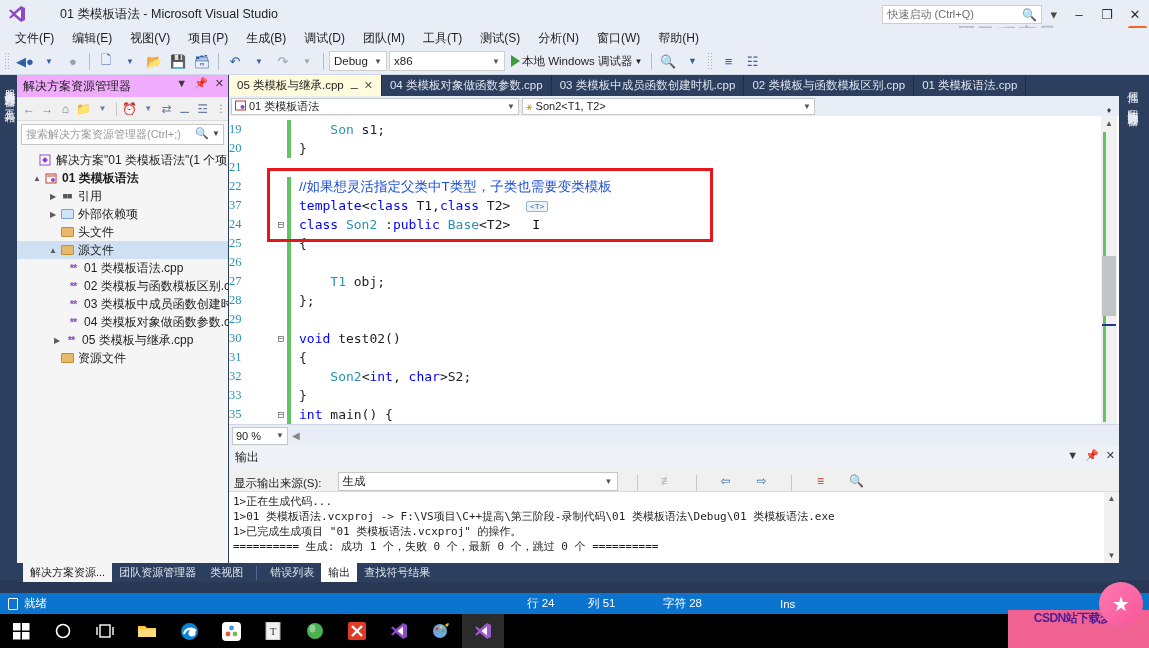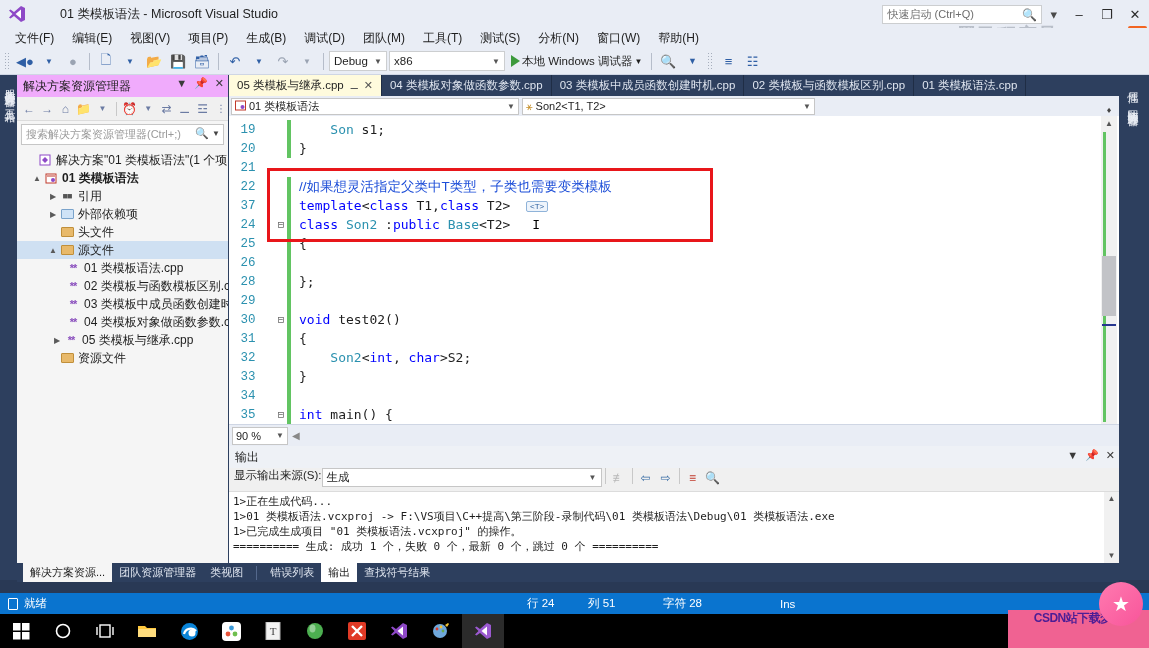--- a/index.html
+++ b/index.html
@@ -153,22 +153,22 @@
   }
   .nav-combo .cc { position:absolute; right:3px; top:3px; font-size:8px; color:#555;}
 
   
   .editor {
     position: absolute; left: 229px; top: 116px; width: 890px; height: 314px;
     background: #ffffff; overflow: hidden;
   }
   .code-rows { position: absolute; left:0; top:4px; width: 100%; }
   .crow { height: 19px; display:flex; align-items:center; font-family: "DejaVu Sans Mono", monospace; font-size: 13px;}
-  .lnum { width: 46px; text-align: center; padding-right: 8px; color:#2b91af; font-size: 12.5px; flex:none;
-          font-family: Liberation Mono, monospace;}
+  .lnum { width: 46px; text-align: left; padding-right: 8px; color:#2b91af; font-size: 12.5px; flex:none;
+          font-family: Liberation Serif, serif;}
   .gutter-glyph { width: 12px; text-align:center; color:#6d6d6d; font-size: 11px; flex:none; }
   .chbar { width: 4px; height:19px; background:#62c462; flex:none; }
   .chbar.none { background: transparent; }
   .ctext { padding-left: 8px; white-space: pre; color:#1e1e1e; }
   .k-comment { color: #1d4ed8; font-family:"Liberation Sans", sans-serif; font-size:13.5px;}
   .k-kw { color: #0000ff; }
   .k-type { color: #2b91af; }
   .k-plain { color: #1e1e1e; }
   .tbadge { display:inline-block; border:1px solid #8fb3d9; background:#eef4fb; color:#2b5f9e;
             font-size:8px; padding: 0 3px; border-radius:2px; vertical-align: middle; font-family:"Liberation Sans",sans-serif;}
@@ -208,21 +208,21 @@
   .output {
     position: absolute; left: 229px; top: 446px; width: 890px; height: 117px;
     background: #f5f5f5; display:flex; flex-direction:column;
   }
   .out-header {
     height: 22px; background:#eef1f6; display:flex; align-items:center; padding-left:6px;
     font-size: 12px; color:#1e1e1e; position: relative;
   }
   .out-header .hicons { position:absolute; right:4px; top:3px; display:flex; gap:7px; font-size:11px; color:#3a3a3a;}
   .out-toolbar {
-    height: 24px; background:#f0f0f0; display:flex; align-items:flex-start; gap:0; padding-left:5px;
+    height: 24px; background:#f0f0f0; display:flex; align-items:flex-end; gap:16px; padding-left:5px;
     font-size: 11.5px; color:#1e1e1e; border-bottom:1px solid #dcdcdc;
   }
   .out-combo { width: 280px; height:19px; background:#fff; border:1px solid #c6c6c6; position:relative;
                display:flex; align-items:center; padding:0 4px; font-size:11.5px;}
   .out-combo .cc { position:absolute; right:4px; top:4px; font-size:8px; color:#555;}
   .out-tbtn { width:20px; height:20px; display:flex; align-items:center; justify-content:center;
               font-size:12px; color:#3a6ea5;}
   .out-body { flex:1; background:#fff; padding: 2px 4px; overflow:hidden;
               font-family: "DejaVu Sans Mono", monospace; font-size: 11px; color:#1e1e1e;}
   .out-line { height: 15px; white-space: pre; }
@@ -578,20 +578,26 @@
           <span class="chbar"></span>
           <span class="ctext"><span class="k-plain">{</span></span>
         </div>
         <div class="crow">
           <span class="lnum">26</span>
           <span class="gutter-glyph"></span>
           <span class="chbar"></span>
           <span class="ctext"><span class="k-plain"></span></span>
         </div>
         <div class="crow">
+          <span class="lnum">27</span>
+          <span class="gutter-glyph"></span>
+          <span class="chbar"></span>
+          <span class="ctext"><span class="k-plain">    </span><span class="k-type">T1</span><span class="k-plain"> obj;</span></span>
+        </div>
+        <div class="crow">
           <span class="lnum">28</span>
           <span class="gutter-glyph"></span>
           <span class="chbar"></span>
           <span class="ctext"><span class="k-plain">};</span></span>
         </div>
         <div class="crow">
           <span class="lnum">29</span>
           <span class="gutter-glyph"></span>
           <span class="chbar"></span>
           <span class="ctext"><span class="k-plain"></span></span>
@@ -612,26 +618,20 @@
           <span class="lnum">32</span>
           <span class="gutter-glyph"></span>
           <span class="chbar"></span>
           <span class="ctext"><span class="k-plain">    </span><span class="k-type">Son2</span><span class="k-plain">&lt;</span><span class="k-kw">int</span><span class="k-plain">, </span><span class="k-kw">char</span><span class="k-plain">&gt;S2;</span></span>
         </div>
         <div class="crow">
           <span class="lnum">33</span>
           <span class="gutter-glyph"></span>
           <span class="chbar"></span>
           <span class="ctext"><span class="k-plain">}</span></span>
-        </div>
-        <div class="crow">
-          <span class="lnum">34</span>
-          <span class="gutter-glyph"></span>
-          <span class="chbar"></span>
-          <span class="ctext"><span class="k-plain"></span></span>
         </div>
         <div class="crow">
           <span class="lnum">35</span>
           <span class="gutter-glyph">⊟</span>
           <span class="chbar"></span>
           <span class="ctext"><span class="k-kw">int</span><span class="k-plain"> main() {</span></span>
         </div>
       </div>
   </div>
 

